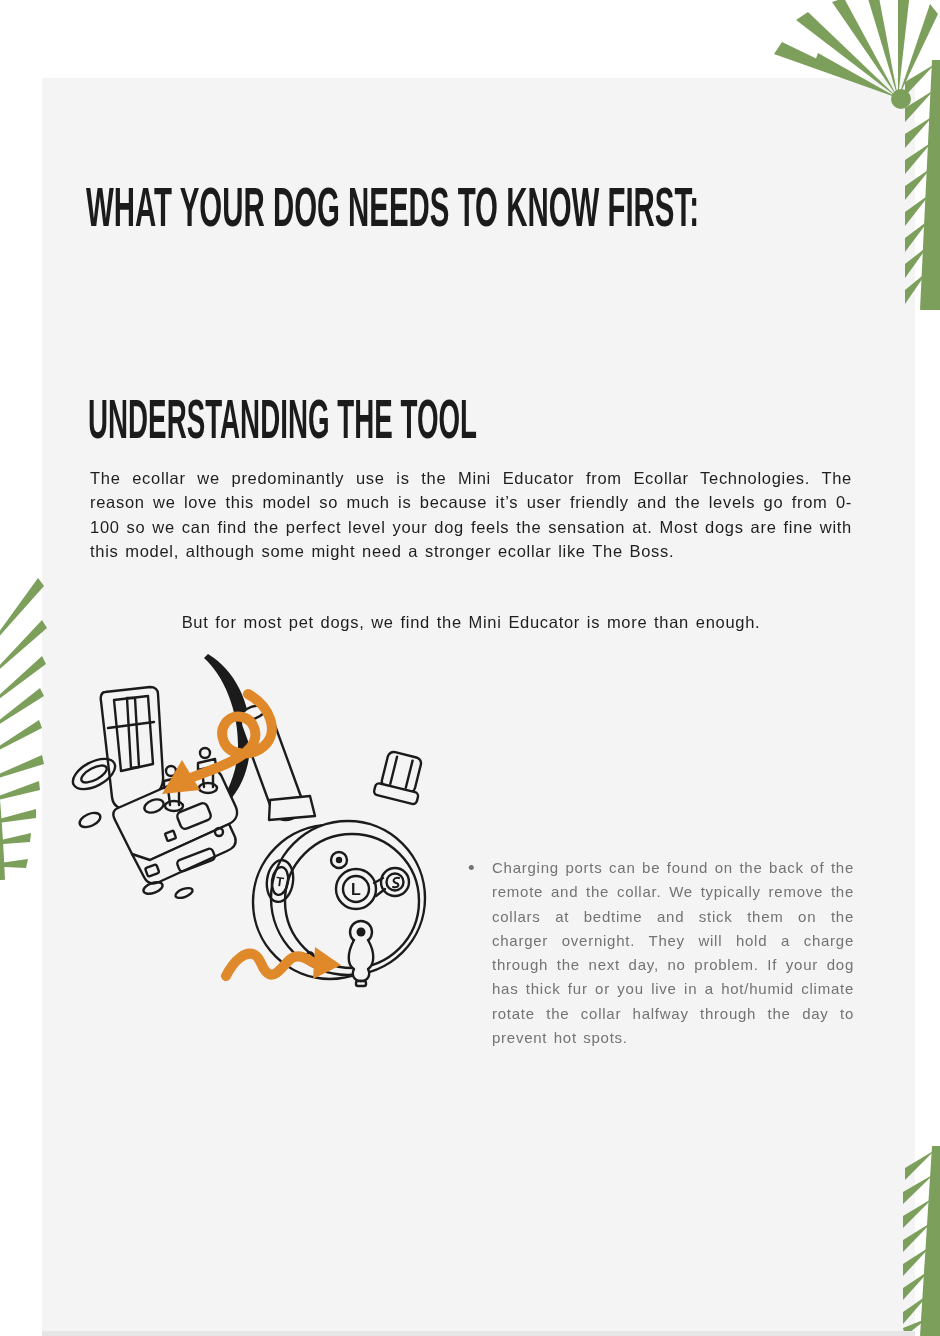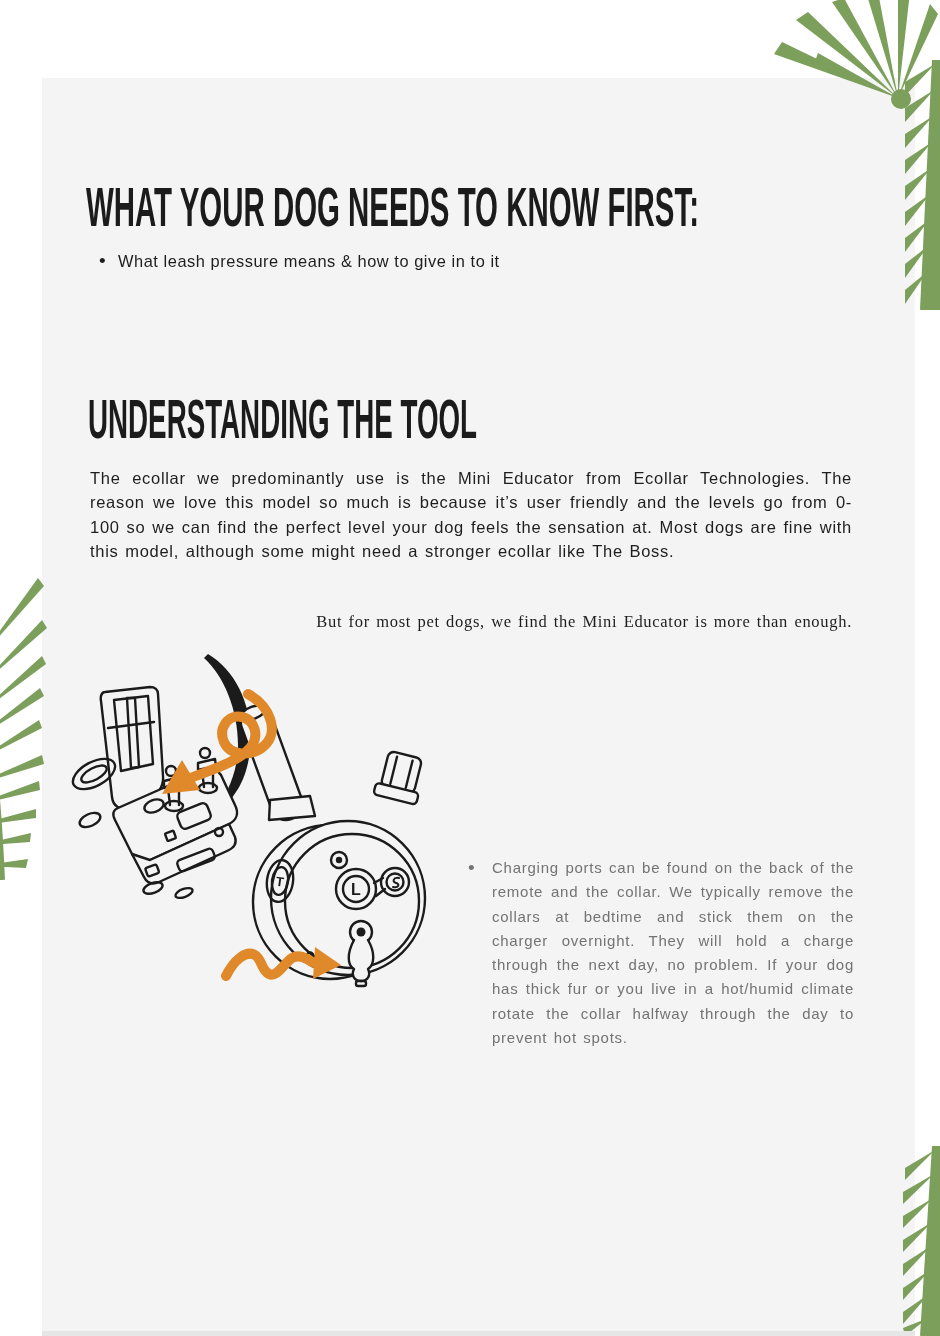--- a/index.html
+++ b/index.html
@@ -20,21 +20,21 @@
   ul { list-style:none; }
 
   .top-list { left:88px; top:249px; width:782px; }
   .top-list li { position:relative; padding-left:30px; font-size:16.4px; line-height:24.5px;
                  letter-spacing:0.55px; color:#1e1e1e; }
   .top-list li::before { content:"•"; position:absolute; left:11px; top:0; font-size:19px; }
 
   .body-par { left:90px; width:762px; font-size:16.5px; line-height:24.3px;
               letter-spacing:0.7px; word-spacing:1.5px; text-align:justify; color:#1e1e1e; }
   .par-1 { top:466px; }
-  .par-2 { top:610px; text-align:right;font-family:Liberation Serif, serif; }
+  .par-2 { top:610px; text-align:center; }
 
   .illustration { left:58px; top:648px; }
   .illustration text { font-family:"Liberation Sans", sans-serif; font-weight:bold; fill:#1b1b1b; }
 
   .charging-block { left:462px; top:852px; width:392px; }
   .charging-heading { font-size:16px; font-weight:bold; letter-spacing:1.1px; color:#1b1b1b;
                       line-height:22px; }
   .charging-list { margin-top:4px; }
   .charging-list li { position:relative; padding-left:30px; font-size:15px; line-height:24.3px;
                       letter-spacing:0.75px; word-spacing:1.5px; text-align:justify; color:#737373; }
@@ -49,21 +49,20 @@
 
 <div class="abs page-card"></div>
 
 <div class="abs h1-wrap">
   <svg class="hsvg" width="640" height="52" viewBox="0 0 640 52">
     <text x="0" y="45" font-size="56" textLength="613" lengthAdjust="spacingAndGlyphs">WHAT YOUR DOG NEEDS TO KNOW FIRST:</text>
   </svg>
 </div>
 
 <ul class="abs top-list">
-  <li>What leash pressure means &amp; how to give in to it</li>
 </ul>
 
 <div class="abs h2-wrap">
   <svg class="hsvg" width="420" height="52" viewBox="0 0 420 52">
     <text x="0" y="45" font-size="56" textLength="389" lengthAdjust="spacingAndGlyphs">UNDERSTANDING THE TOOL</text>
   </svg>
 </div>
 
 <p class="abs body-par par-1">The ecollar we predominantly use is the Mini Educator from Ecollar Technologies. The reason we love this model so much is because it’s user friendly and the levels go from 0-100 so we can find the perfect level your dog feels the sensation at. Most dogs are fine with this model, although some might need a stronger ecollar like The Boss.</p>
 <p class="abs body-par par-2">But for most pet dogs, we find the Mini Educator is more than enough.</p>

